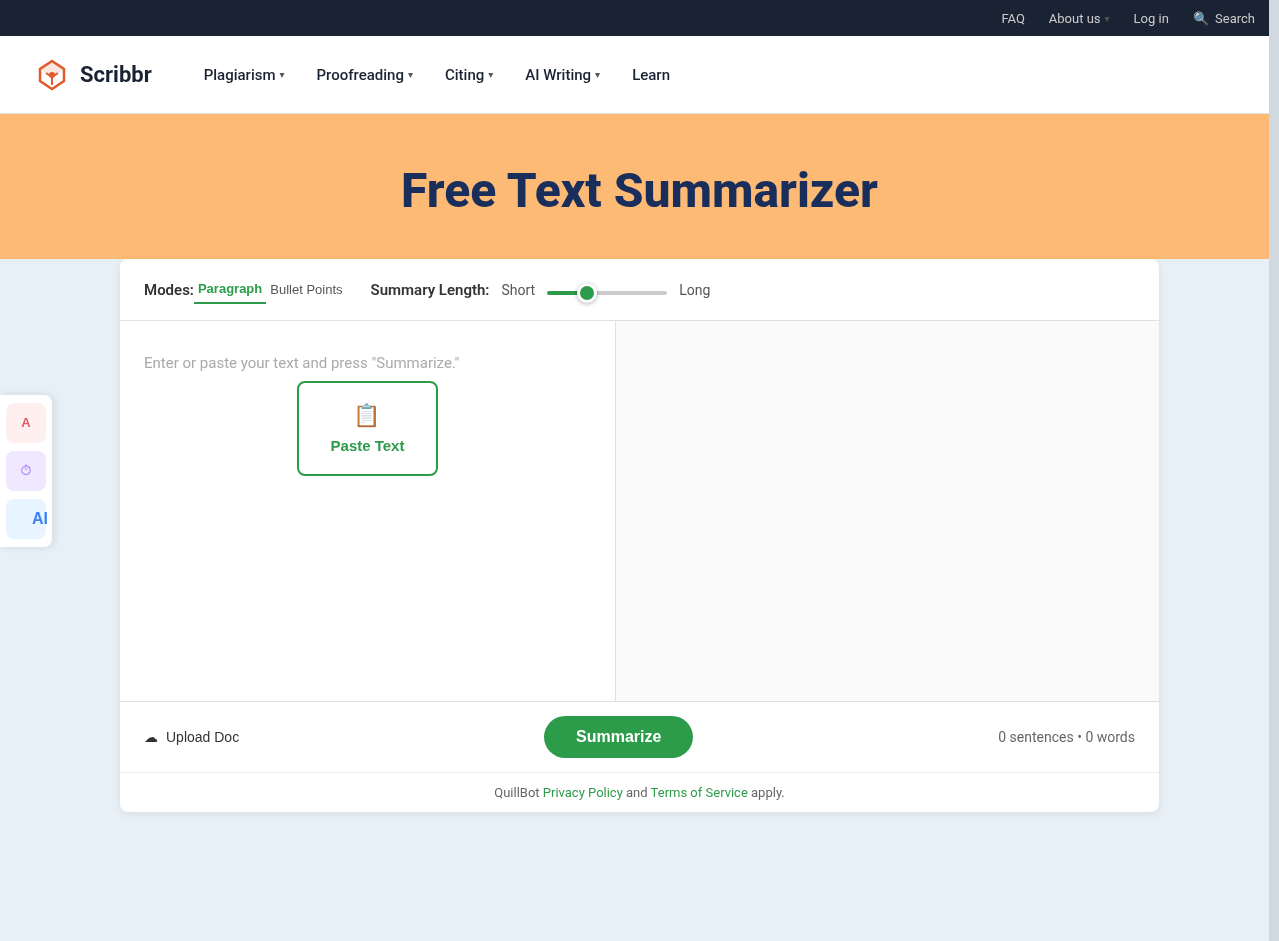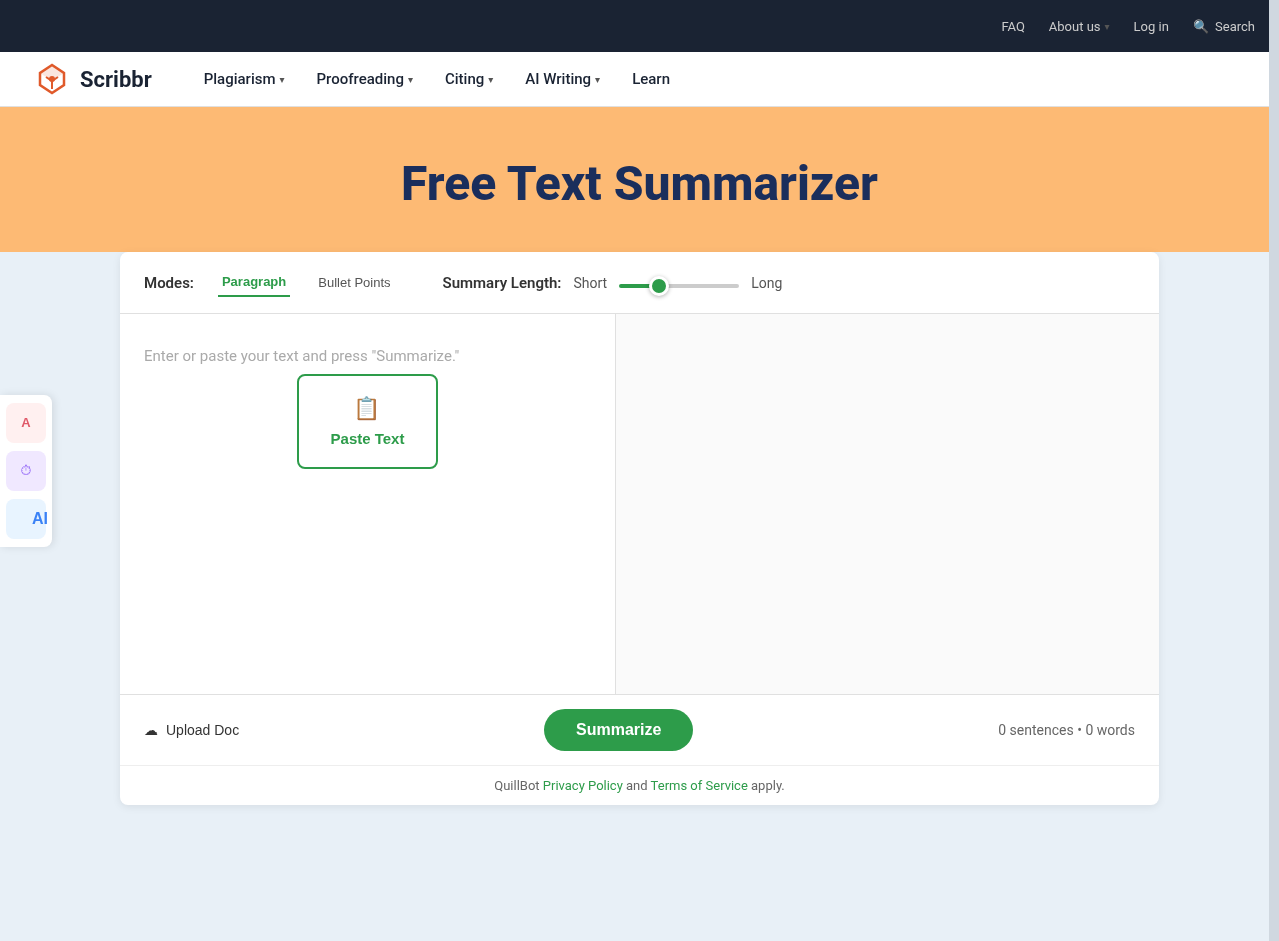--- a/index.html
+++ b/index.html
@@ -6,21 +6,21 @@
     body { font-family: -apple-system, BlinkMacSystemFont, 'Segoe UI', Roboto, sans-serif; background: #e8f0f7; }
 
     
     .top-bar {
       background: #1a2333;
       color: #fff;
       display: flex;
       justify-content: flex-end;
       align-items: center;
       padding: 0 24px;
-      height: 52px;
+      height: 36px;
       gap: 24px;
     }
     .top-bar a {
       color: #ccc;
       text-decoration: none;
       font-size: 13px;
       cursor: pointer;
     }
     .top-bar .about-us {
       display: flex;
@@ -32,21 +32,21 @@
       align-items: center;
       gap: 6px;
     }
 
     
     .nav {
       background: #fff;
       display: flex;
       align-items: center;
       padding: 8px 32px;
-      height: 55px;
+      height: 78px;
       border-bottom: 1px solid #e0e0e0;
     }
     .logo {
       display: flex;
       align-items: center;
       gap: 8px;
       margin-right: 40px;
       text-decoration: none;
     }
     .logo-icon {
@@ -98,21 +98,20 @@
       overflow: hidden;
       box-shadow: 0 2px 8px rgba(0,0,0,0.08);
     }
 
     
     .modes-bar {
       display: flex;
       align-items: center;
       padding: 16px 24px;
       border-bottom: 1px solid #e0e0e0;
-      gap: 24px;
     }
     .modes-label {
       font-size: 15px;
       font-weight: 600;
       color: #333;
     }
     .mode-btn {
       font-size: 13px;
       padding: 6px 4px;
       cursor: pointer;

